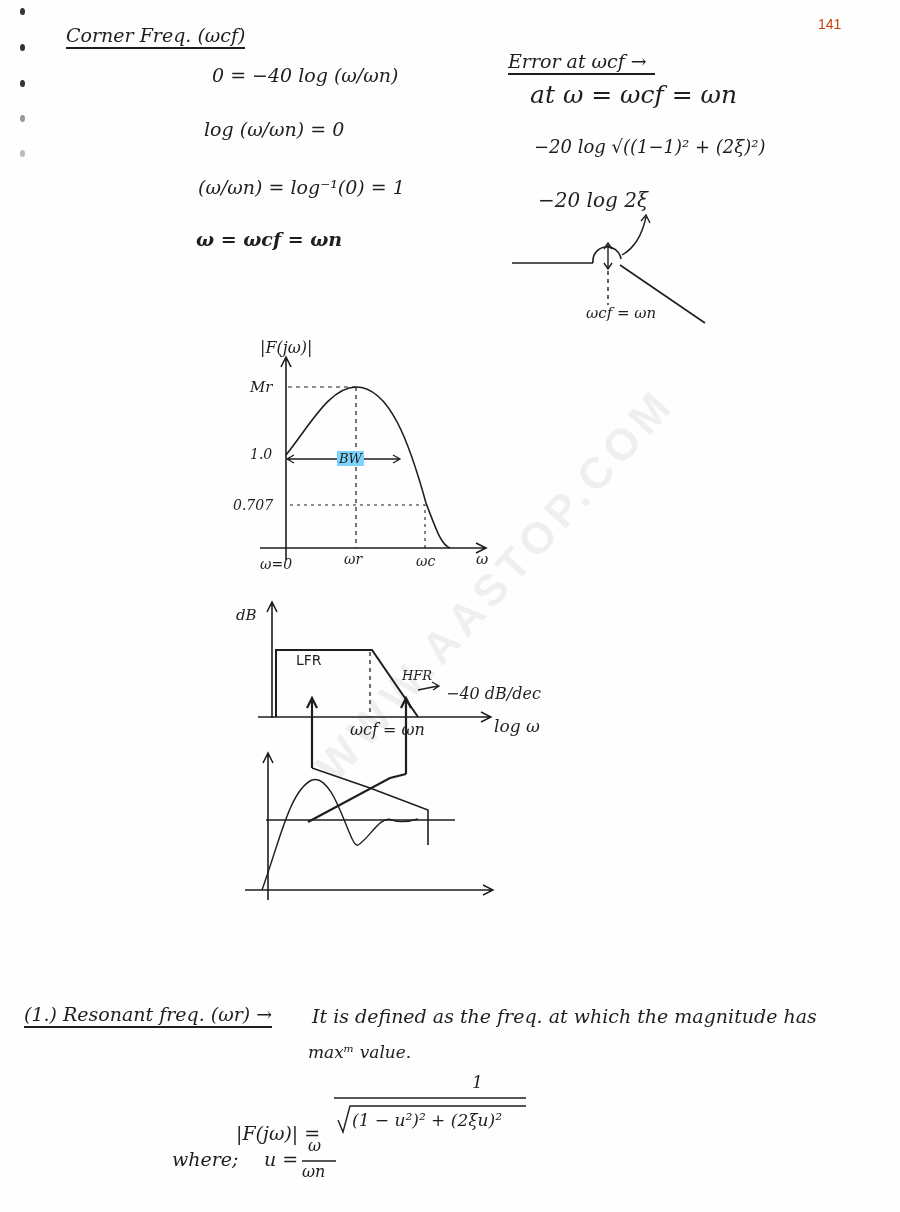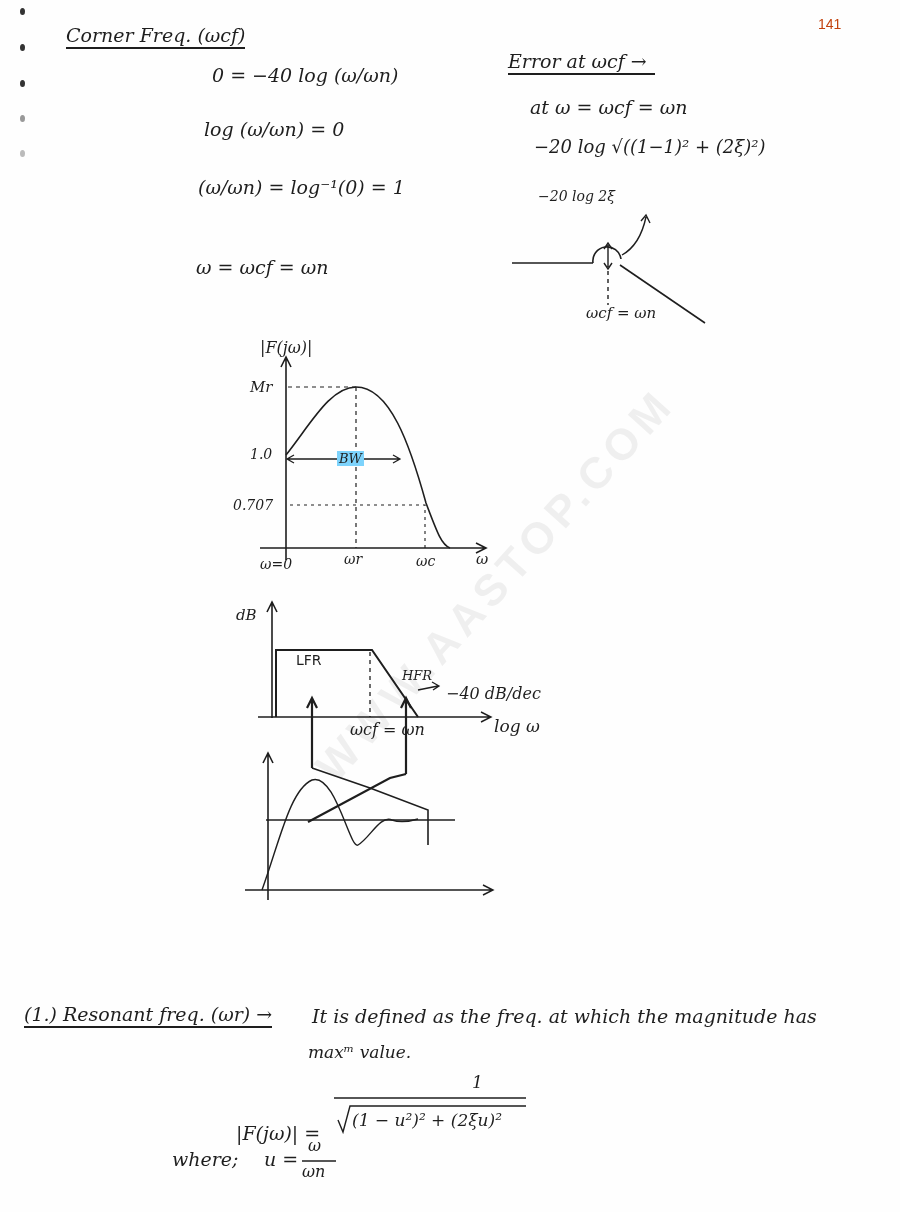--- a/index.html
+++ b/index.html
@@ -24,26 +24,26 @@
   <div class="hole" style="left:20px;top:150px;background:#bbb;"></div>
 
   <div class="watermark">WWW.AASTOP.COM</div>
 
   <div class="pn" style="left:818px;top:16px;">141</div>
 
   <div class="hw ul" style="left:66px;top:24px;font-size:19px;">Corner Freq. (ωcf)</div>
   <div class="hw" style="left:212px;top:64px;font-size:19px;">0 = −40 log (ω/ωn)</div>
   <div class="hw" style="left:204px;top:118px;font-size:19px;">log (ω/ωn) = 0</div>
   <div class="hw" style="left:198px;top:176px;font-size:19px;">(ω/ωn) = log⁻¹(0) = 1</div>
-  <div class="hw" style="left:196px;top:256px;font-size:19px;">ω = ωcf = ωn</div>
+  <div class="hw" style="left:196px;top:228px;font-size:19px;font-weight:bold;">ω = ωcf = ωn</div>
 
   <div class="hw ul" style="left:508px;top:38px;font-size:19px;padding-right:8px;margin-top:12px;">Error at ωcf →</div>
-  <div class="hw" style="left:530px;top:80px;font-size:19px;margin-top:16px;">at ω = ωcf = ωn</div>
+  <div class="hw" style="left:530px;top:80px;font-size:25px;">at ω = ωcf = ωn</div>
   <div class="hw" style="left:534px;top:136px;font-size:18px;">−20 log √((1−1)² + (2ξ)²)</div>
-  <div class="hw" style="left:538px;top:188px;font-size:14px;">−20 log 2ξ</div>
+  <div class="hw" style="left:538px;top:188px;font-size:20px;">−20 log 2ξ</div>
 
   <svg style="left:500px;top:205px;" width="220" height="130">
     <path d="M12 58 L93 58" stroke="#1e1e1e" stroke-width="1.6" fill="none"></path>
     <path d="M93 58 A13 13 0 1 1 121 54" stroke="#1e1e1e" stroke-width="1.6" fill="none"></path>
     <path d="M120 60 L205 118" stroke="#1e1e1e" stroke-width="1.6" fill="none"></path>
     <path d="M108 40 L108 62 M104 44 L108 38 L112 44 M104 58 L108 64 L112 58" stroke="#1e1e1e" stroke-width="1.4" fill="none"></path>
     <path d="M108 66 L108 100" stroke="#1e1e1e" stroke-width="1.4" stroke-dasharray="4 4" fill="none"></path>
     <path d="M122 50 Q140 40 146 12 M141 16 L146 10 L150 18" stroke="#1e1e1e" stroke-width="1.4" fill="none"></path>
   </svg>
   <div class="hw" style="left:586px;top:304px;font-size:15px;">ωcf = ωn</div>

